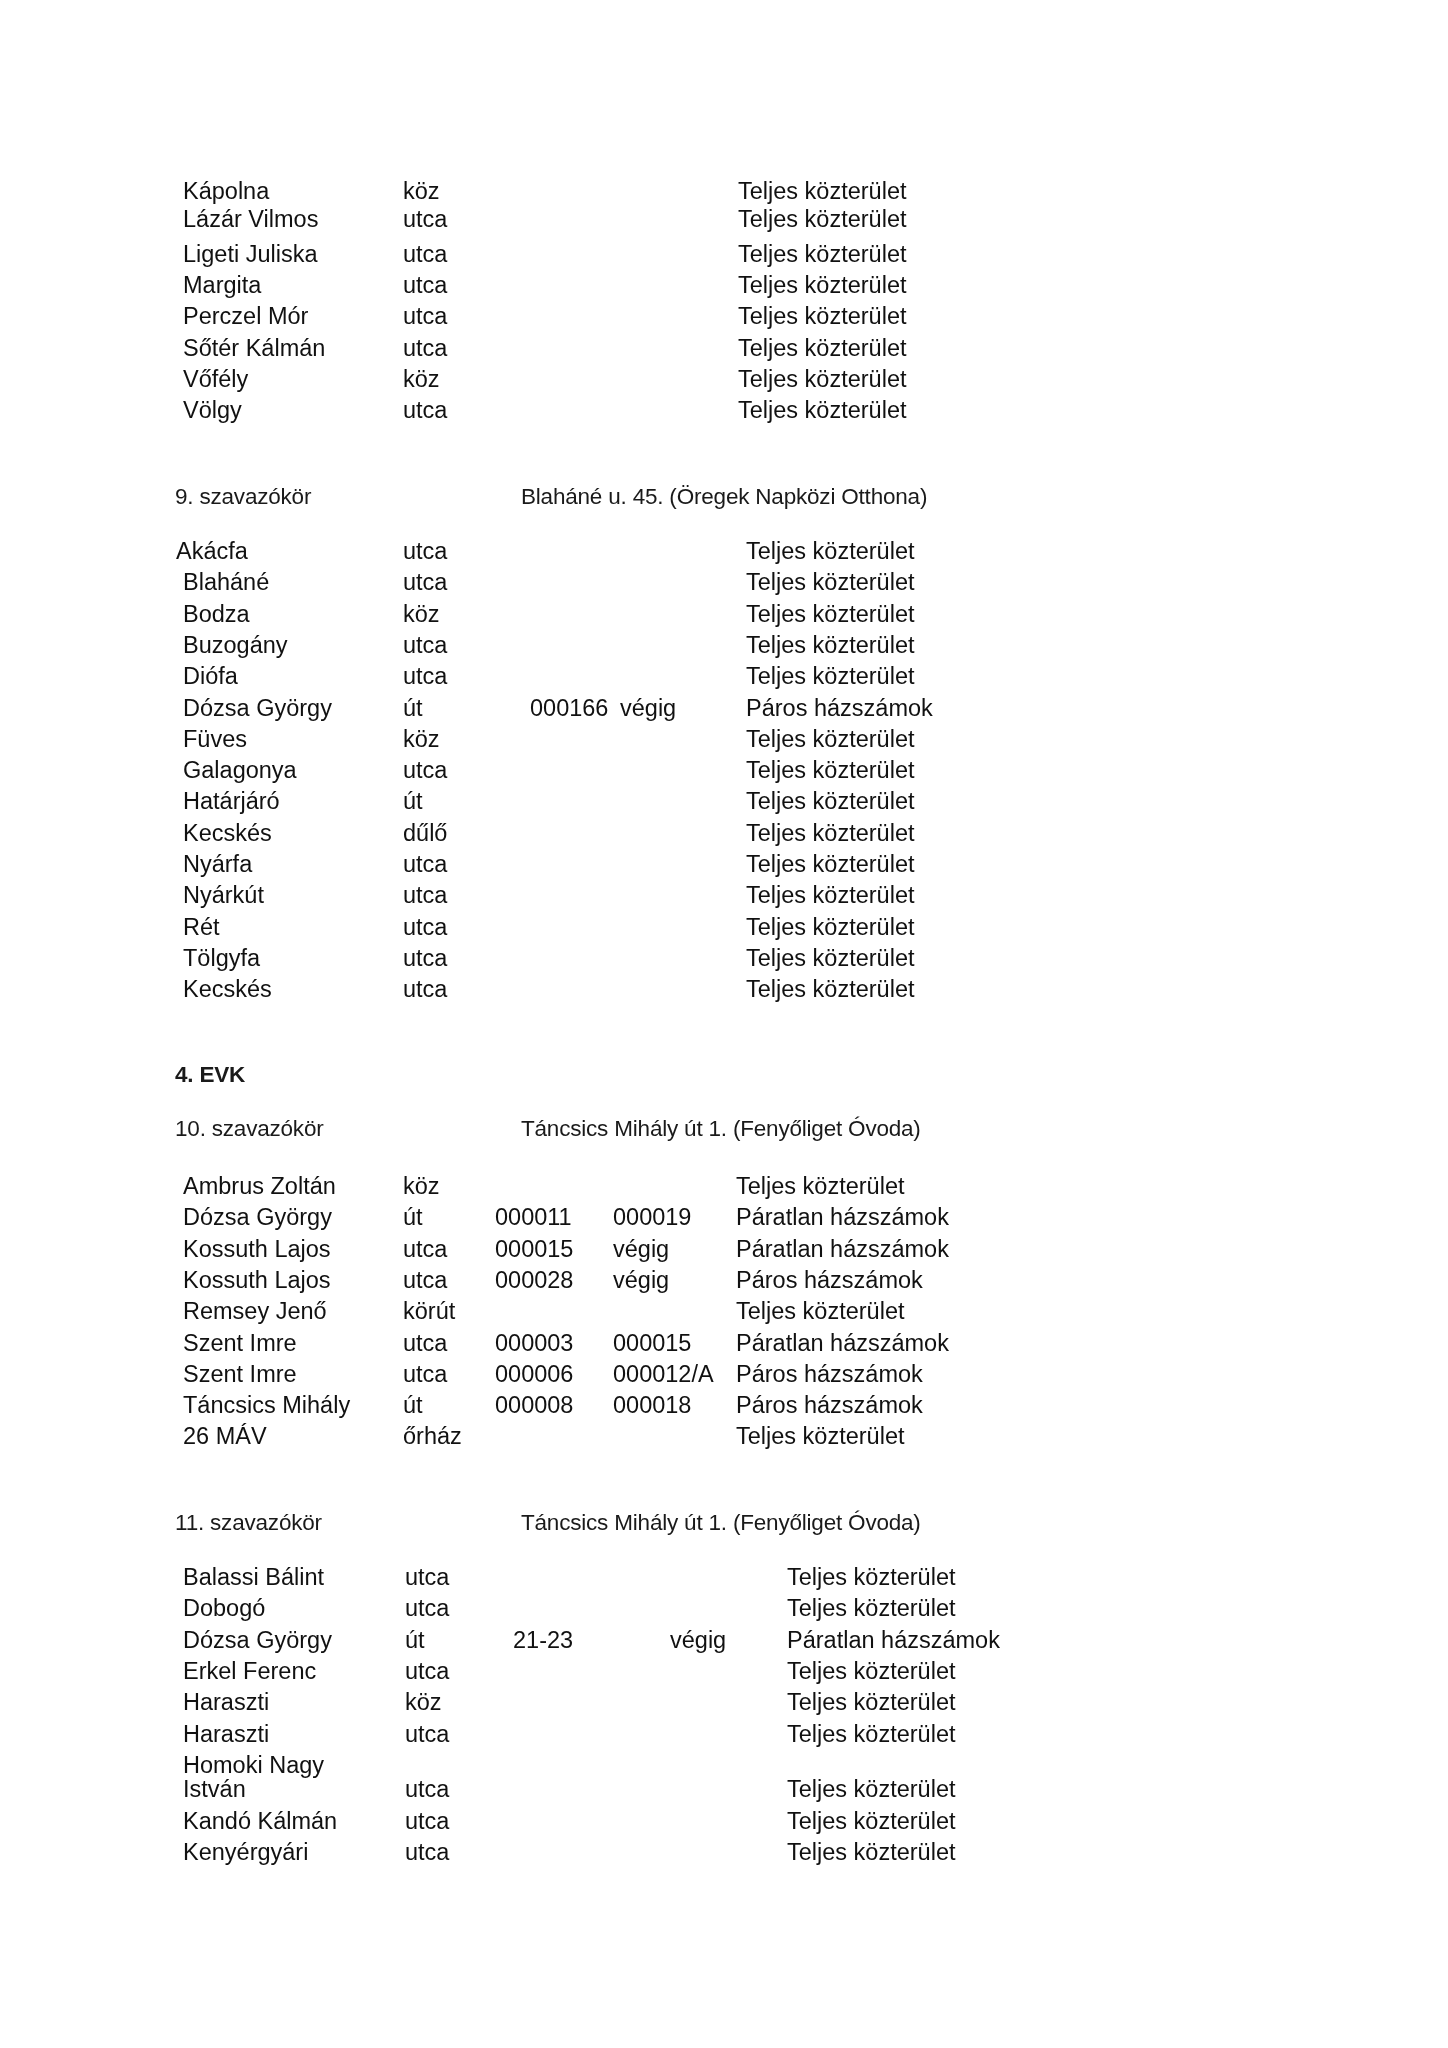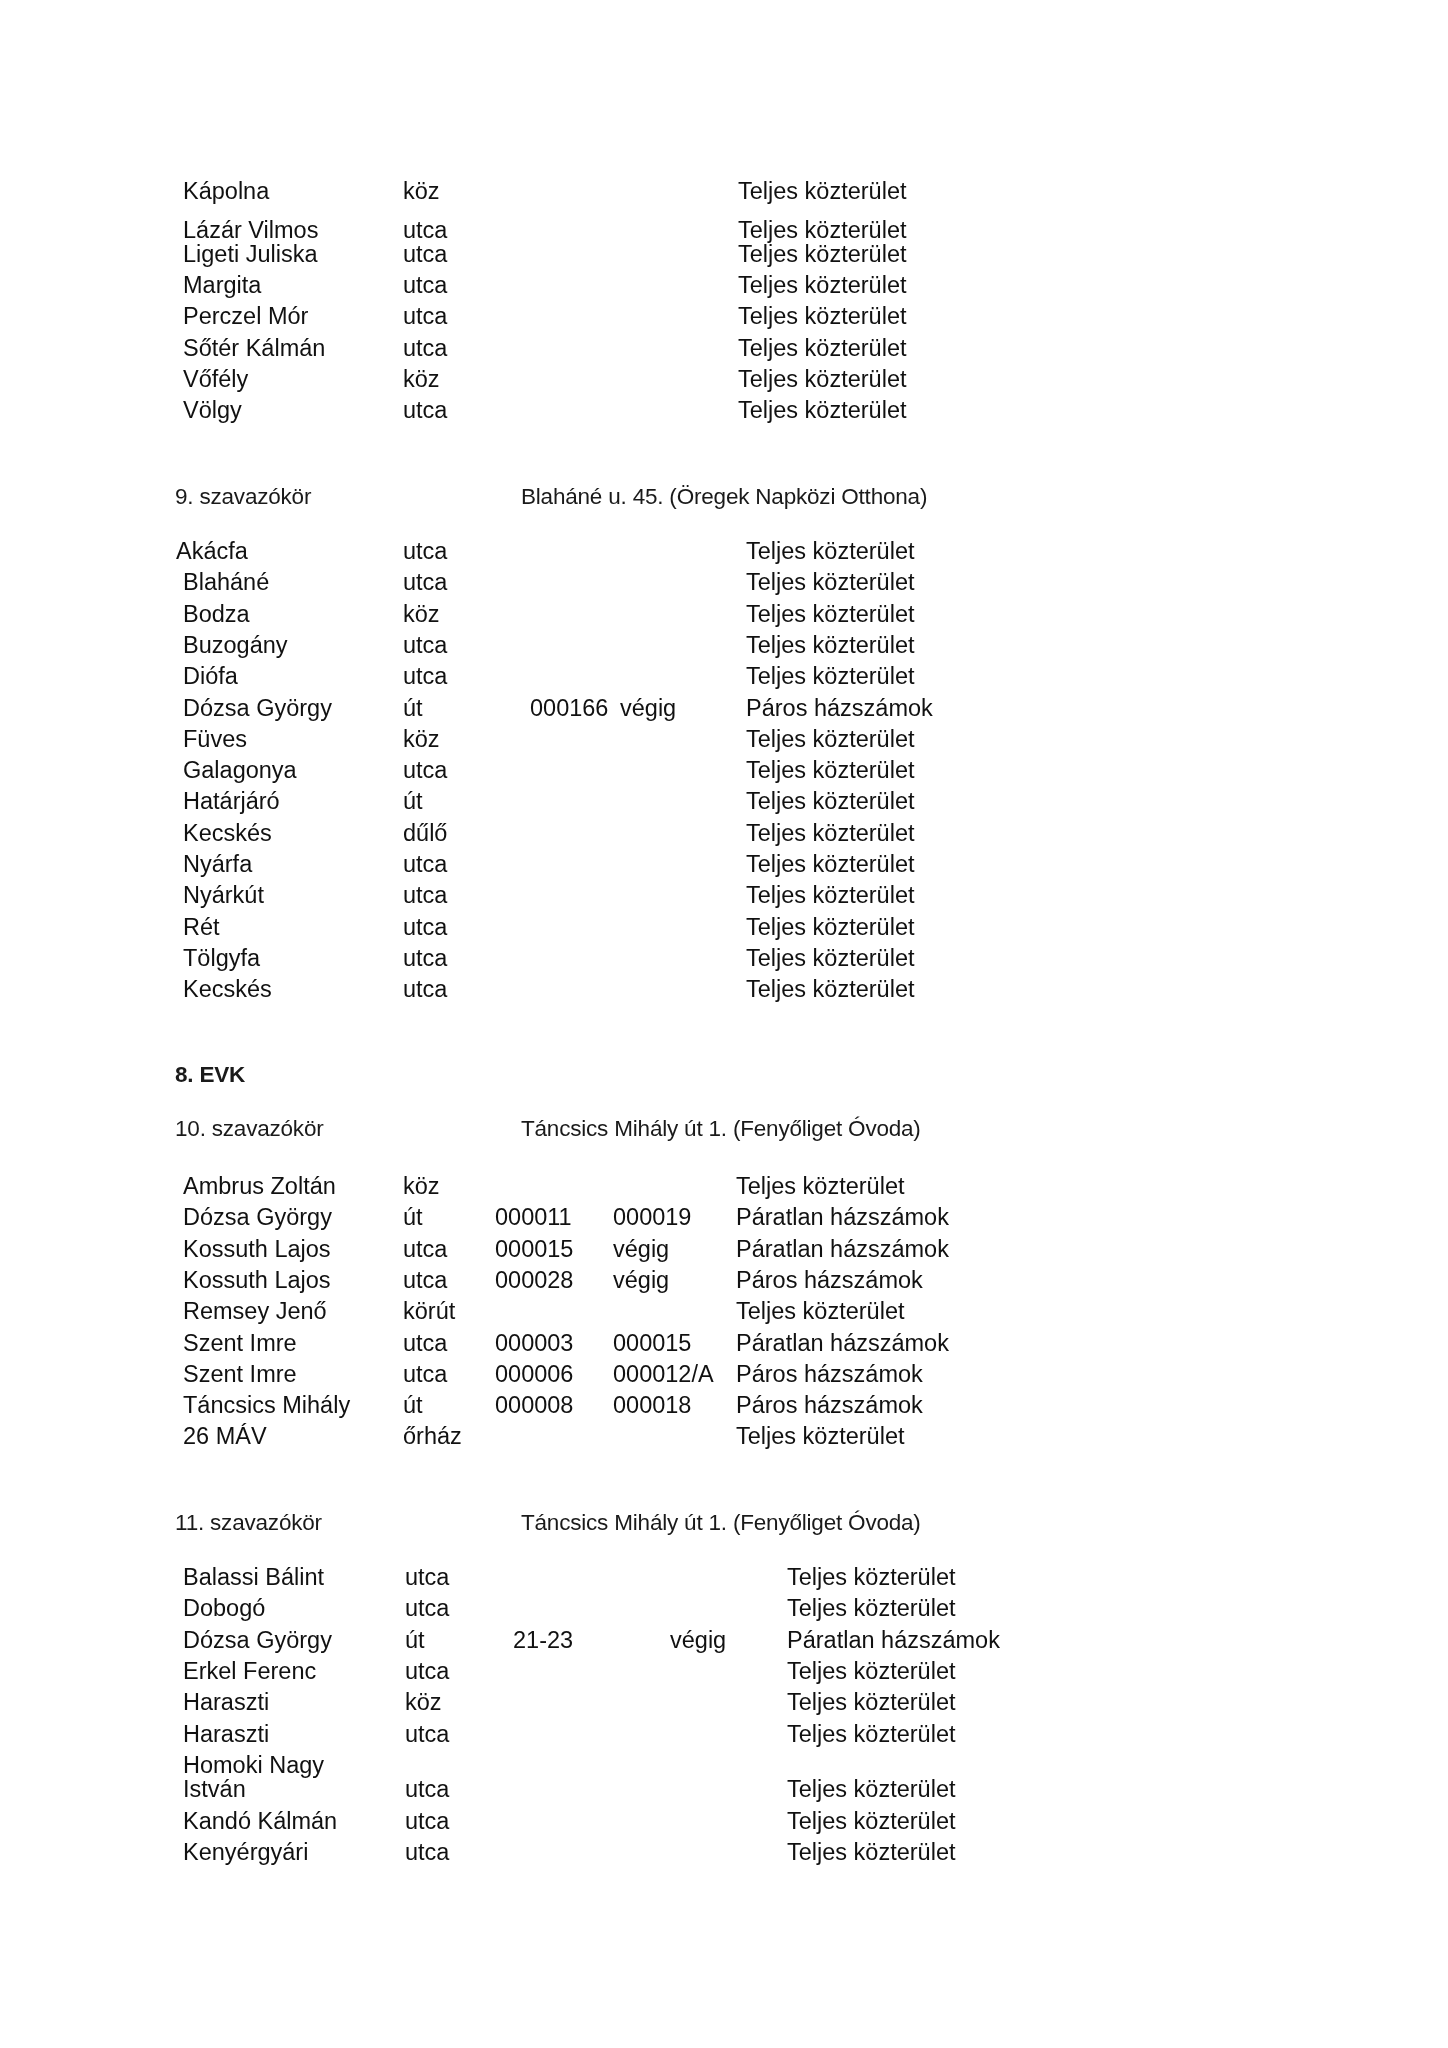--- a/index.html
+++ b/index.html
@@ -15,21 +15,21 @@
 <body>
 
 <div id="doc">
 
   <div id="s0">
       <div class="row" style="top: 176px;">
         <span style="left: 183px;">Kápolna</span>
         <span style="left: 403px;">köz</span>
         <span style="left: 738px;">Teljes közterület</span>
       </div>
-      <div class="row" style="top: 215px; text-align: right;">
+      <div class="row" style="top: 204px; text-align: right;">
         <span style="left: 183px;">Lázár Vilmos</span>
         <span style="left: 403px;">utca</span>
         <span style="left: 738px;">Teljes közterület</span>
       </div>
       <div class="row" style="top: 238.6px;">
         <span style="left: 183px;">Ligeti Juliska</span>
         <span style="left: 403px;">utca</span>
         <span style="left: 738px;">Teljes közterület</span>
       </div>
       <div class="row" style="top: 269.9px;">
@@ -134,21 +134,21 @@
         <span style="left: 403px;">utca</span>
         <span style="left: 746px;">Teljes közterület</span>
       </div>
       <div class="row" style="top: 974.2px;">
         <span style="left: 183px;">Kecskés</span>
         <span style="left: 403px;">utca</span>
         <span style="left: 746px;">Teljes közterület</span>
       </div>
     </div>
 
-  <div class="hdr bold" style="left:175px; top:1060px;">8. EVK</div>
+  <div class="hdr bold" style="left:175px; top:1060px;">4. EVK</div>
   <div class="hdr" style="left:175px; top:1114px;">10. szavazókör</div>
   <div class="hdr" style="left:521px; top:1114px;">Táncsics Mihály út 1. (Fenyőliget Óvoda)</div>
   <div id="s2">
       <div class="row" style="top: 1171px;">
         <span style="left: 183px;">Ambrus Zoltán</span>
         <span style="left: 403px;">köz</span>
         <span style="left: 736px;">Teljes közterület</span>
       </div>
       <div class="row" style="top: 1202.3px;">
         <span style="left: 183px;">Dózsa György</span>

